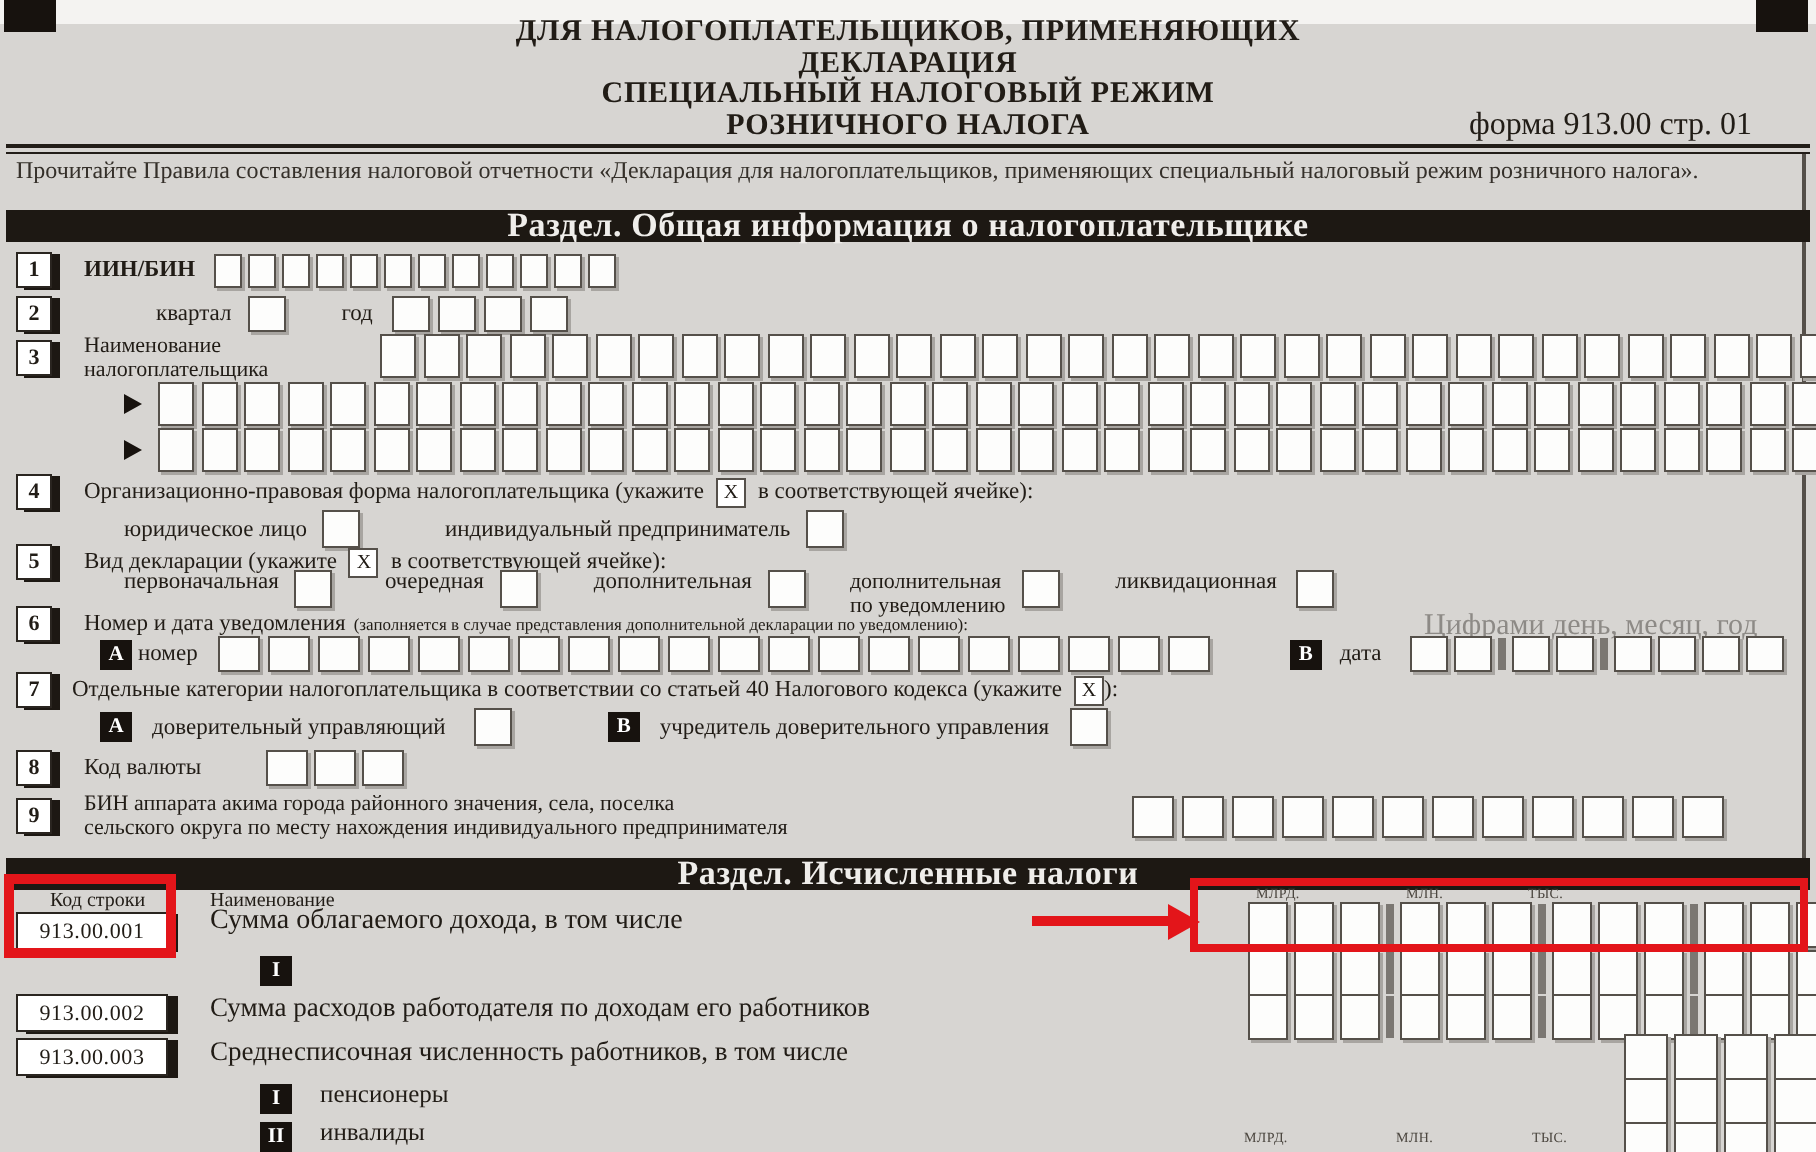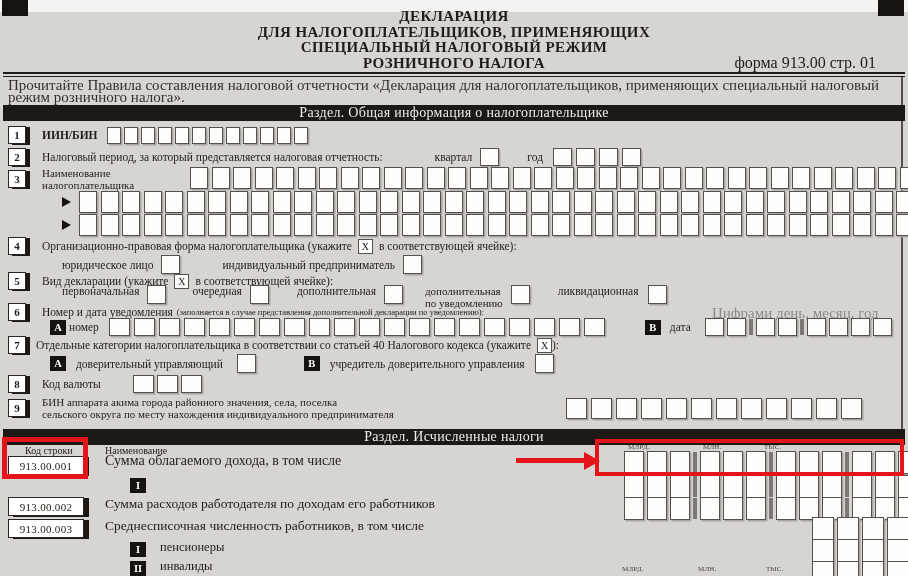--- a/index.html
+++ b/index.html
@@ -9,23 +9,23 @@
   }
   .abs{position:absolute;}
   .top-strip{position:absolute;left:0;top:0;width:908px;height:12px;background:#f4f3f1;}
   .corner-mark{position:absolute;top:0;width:26px;height:16px;background:#17120e;}
   .form-no{position:absolute;top:6px;right:32px;font-size:16px;margin-top:48px;}
   .title{position:absolute;left:0;right:0;top:9px;text-align:center;font-weight:bold;
          font-size:15px;line-height:15.5px;letter-spacing:.4px;}
   .rule{position:absolute;left:3px;top:72px;width:902px;height:2px;
         border-top:2px solid #221d18;border-bottom:1px solid #221d18;}
   .right-border{position:absolute;top:76px;left:901px;width:2px;height:500px;background:#55504a;}
-  .instructions{position:absolute;left:8px;top:80px;width:890px;font-size:15px;line-height:11.5px;color:#35302a;}
+  .instructions{position:absolute;left:8px;top:80px;width:890px;font-size:12px;line-height:11.5px;color:#35302a;}
   .band{position:absolute;left:3px;width:902px;height:16px;background:#1d1813;color:#efedea;
-        text-align:center;font-weight:normal;font-size:14px;line-height:16px;letter-spacing:.3px;}
+        text-align:center;font-weight:bold;font-size:17px;line-height:16px;letter-spacing:.3px;}
   .row{position:absolute;display:flex;align-items:center;}
   .numbox{display:inline-flex;align-items:center;justify-content:center;width:16px;height:16px;
           background:#fff;border:1px solid #2a2520;box-shadow:4px 1px 0 #1d1813;
           font-weight:bold;font-size:11px;flex:0 0 auto;}
   .lbl{font-size:11.5px;white-space:nowrap;}
   .lbl-sm{font-size:8.5px;white-space:nowrap;}
   .lbl2{font-size:11px;line-height:12px;}
   .cells{display:inline-flex;align-items:center;}
   .cell{display:inline-block;background:#fdfdfc;border:1px solid #55504a;
         box-shadow:1.5px 1.5px 0 #a8a5a1;flex:0 0 auto;}
@@ -69,22 +69,22 @@
 <div class="page">
 
   <div class="top-strip"></div>
   <div class="corner-mark" style="left:2px"></div>
   <div class="corner-mark" style="left:878px"></div>
   <div class="right-border"></div>
 
   <div class="form-no">форма 913.00 стр. 01</div>
 
   <div class="title">
+    <div>ДЛЯ НАЛОГОПЛАТЕЛЬЩИКОВ, ПРИМЕНЯЮЩИХ</div>
     <div>ДЕКЛАРАЦИЯ</div>
-    <div>ДЛЯ НАЛОГОПЛАТЕЛЬЩИКОВ, ПРИМЕНЯЮЩИХ</div>
     <div>СПЕЦИАЛЬНЫЙ НАЛОГОВЫЙ РЕЖИМ</div>
     <div>РОЗНИЧНОГО НАЛОГА</div>
   </div>
 
   <div class="rule"></div>
 
   <div class="instructions">
     <div>Прочитайте Правила составления налоговой отчетности «Декларация для налогоплательщиков, применяющих специальный налоговый режим розничного налога».</div>
   </div>
 
@@ -104,21 +104,20 @@
         <span class="cell"></span>
         <span class="cell"></span>
         <span class="cell"></span>
         <span class="cell"></span>
         <span class="cell"></span>
       </span>
   </div>
 
   <div class="row" style="left:8px;top:148px">
     <span class="numbox">2</span>
-    <span class="lbl" style="margin-left:16px">Налоговый период, за который представляется налоговая отчетность:</span>
     <span class="lbl" style="margin-left:52px">квартал</span>
     <span class="cells c-q" style="margin-left:8px">
         <span class="cell"></span>
       </span>
     <span class="lbl" style="margin-left:24px">год</span>
     <span class="cells c-q" style="margin-left:10px">
         <span class="cell"></span>
         <span class="cell"></span>
         <span class="cell"></span>
         <span class="cell"></span>

